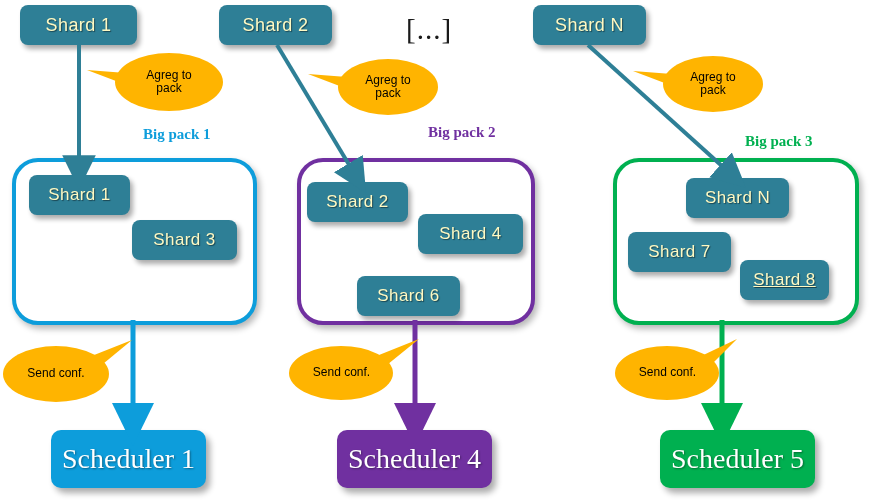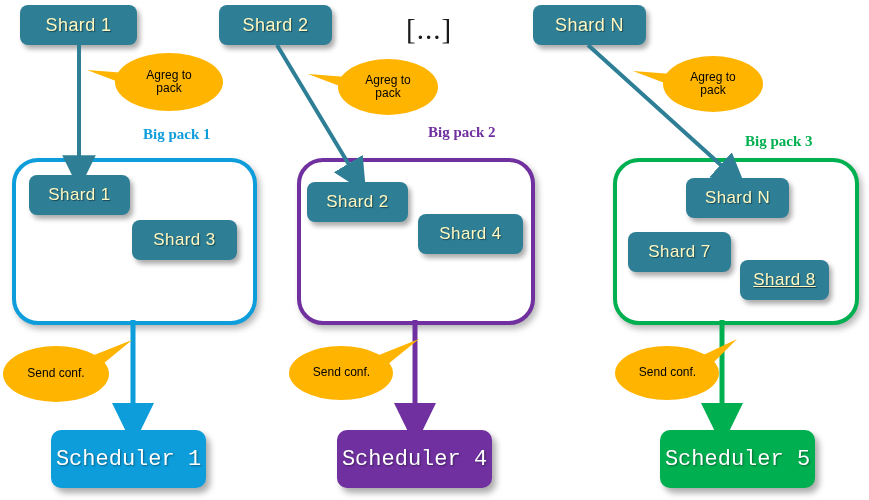--- a/index.html
+++ b/index.html
@@ -51,22 +51,22 @@
     font-size: 15px;
     font-weight: bold;
     white-space: nowrap;
   }
 
   
   .scheduler {
     position: absolute;
     border-radius: 10px;
     color: #ffffff;
-    font-family: Liberation Mono, monospace;
-    font-size: 22px;
+    font-family: Liberation Serif, serif;
+    font-size: 28px;
     display: flex;
     align-items: center;
     justify-content: center;
     box-shadow: 4px 5px 6px rgba(0,0,0,0.33);
     text-shadow: 1px 1px 2px rgba(0,0,0,0.40);
     white-space: nowrap;
     box-sizing: border-box;
   }
 
   
@@ -154,20 +154,21 @@
   <div class="pack-label" style="left:428px; top:124px; color:#7030A0;">Big pack 2</div>
 
   <div class="pack" style="left:613px; top:158px; width:246px; height:167px; border-color:#00B050;"></div>
   <div class="pack-label" style="left:745px; top:124px; color:#00B050;margin-top:9px;">Big pack 3</div>
 
   <div class="shard" style="left:29px; top:175px; width:101px; height:40px;">Shard 1</div>
   <div class="shard" style="left:132px; top:220px; width:105px; height:40px;">Shard 3</div>
 
   <div class="shard" style="left:307px; top:182px; width:101px; height:40px;">Shard 2</div>
   <div class="shard" style="left:418px; top:214px; width:105px; height:40px;">Shard 4</div>
+  <div class="shard" style="left:357px; top:276px; width:103px; height:40px;">Shard 6</div>
 
   <div class="shard" style="left:686px; top:178px; width:103px; height:40px;">Shard N</div>
   <div class="shard" style="left:628px; top:232px; width:103px; height:40px;">Shard 7</div>
   <div class="shard" style="left:740px; top:260px; width:89px; height:40px;text-decoration:underline;">Shard 8</div>
 
   <div class="shard top" style="left:20px; top:5px; width:117px; height:40px;">Shard 1</div>
   <div class="shard top" style="left:219px; top:5px; width:113px; height:40px;">Shard 2</div>
   <div class="shard top" style="left:533px; top:5px; width:113px; height:40px;">Shard N</div>
 
   <div class="ellipsis" style="left:406px; top:13px;">[...]</div>

